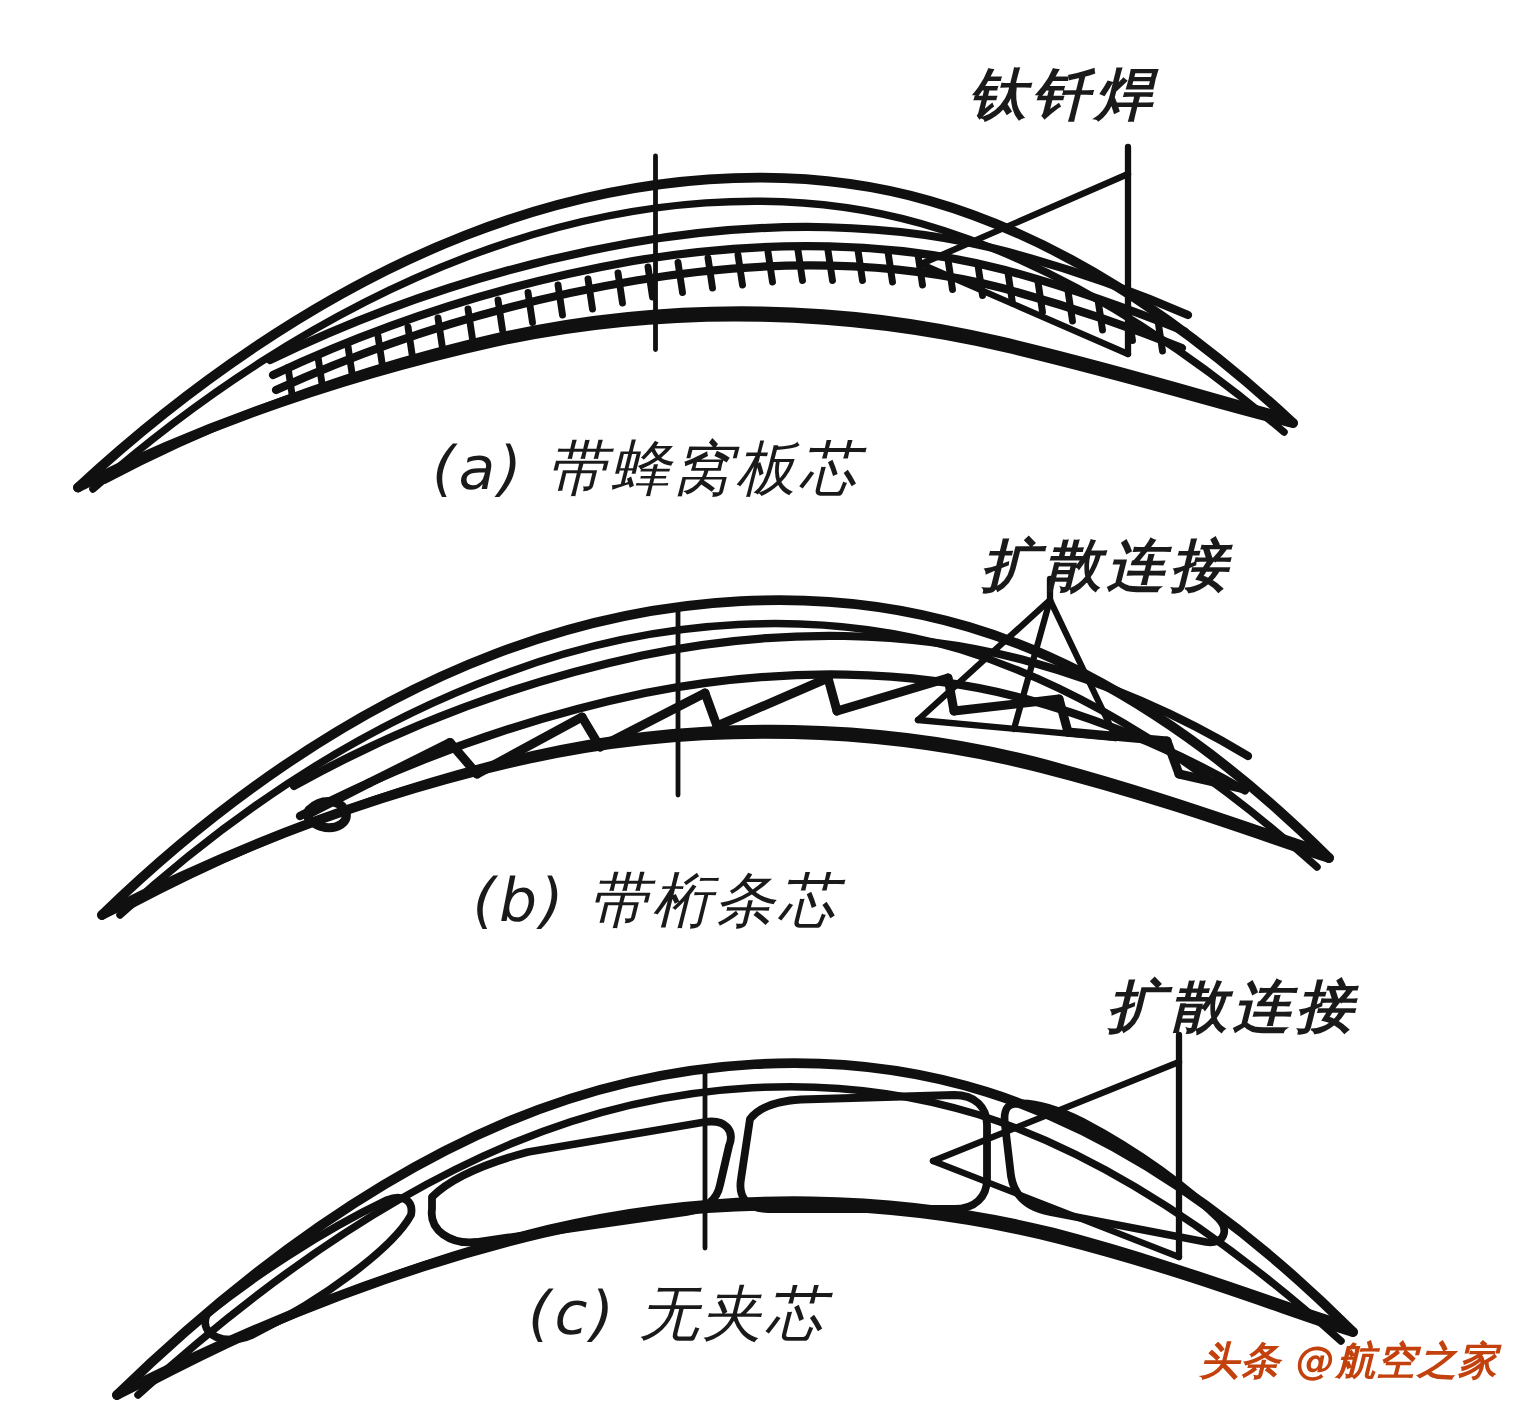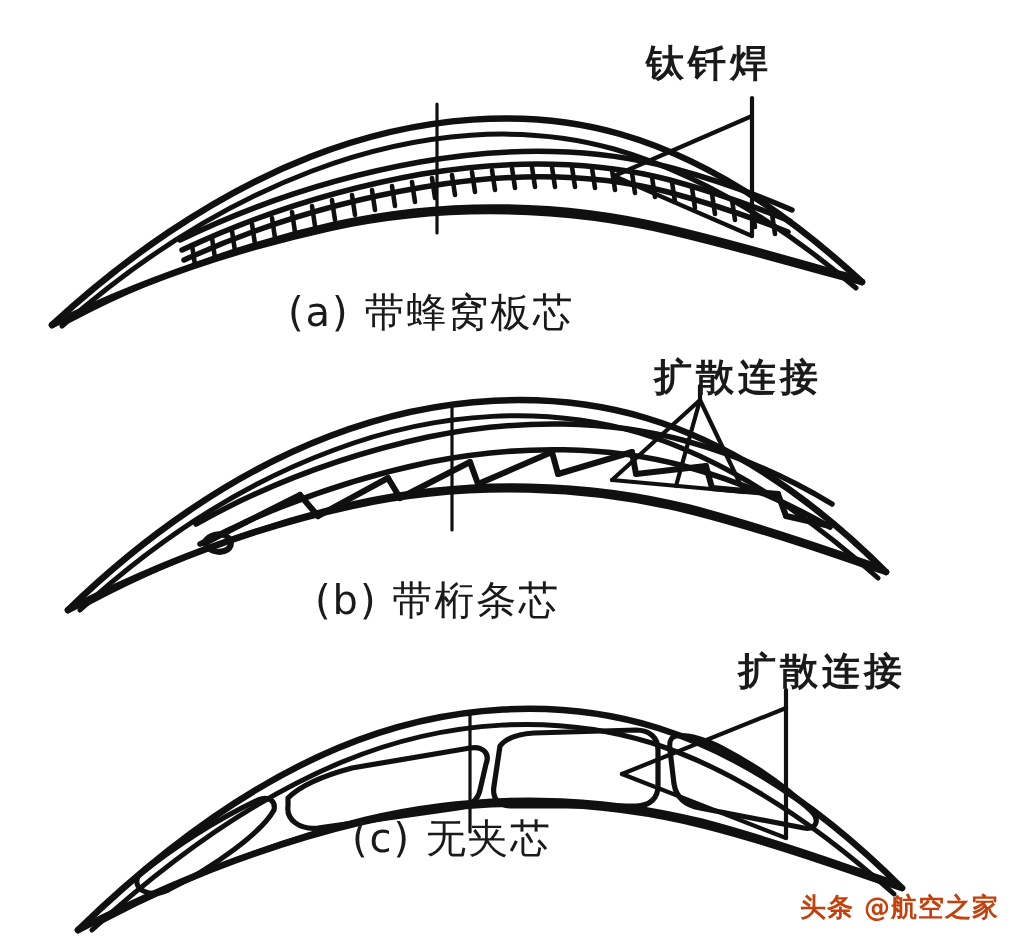--- a/index.html
+++ b/index.html
@@ -11,20 +11,21 @@
     width: 1024px;
     height: 942px;
     position: relative;
     overflow: hidden;
     font-family: "Liberation Serif", "DejaVu Serif", serif;
     color: #111111;
   }
   #figure-root {
     position: absolute;
     inset: 0;
+    font-style: italic;
   }
   svg.diagram {
     display: block;
     width: 1024px;
     height: 942px;
   }
   .ink {
     fill: none;
     stroke: #101010;
     stroke-linecap: round;
@@ -50,21 +51,21 @@
     font-size: 40px;
     font-weight: 500;
   }
   .callout {
     font-size: 38px;
     font-weight: 600;
     letter-spacing: 4px;
   }
   #caption-a { left: 288px; top: 285px; }
   #caption-b { left: 315px; top: 573px; }
-  #caption-c { left: 352px; top: 811px; }
+  #caption-c { left: 352px; top: 848px; }
   #callout-a { left: 646px; top: 38px; }
   #callout-b { left: 654px; top: 352px; }
   #callout-c { left: 738px; top: 646px; }
 
   #watermark {
     position: absolute;
     left: 800px;
     top: 890px;
     font-family: "DejaVu Sans", "Liberation Sans", sans-serif;
     font-size: 26px;

